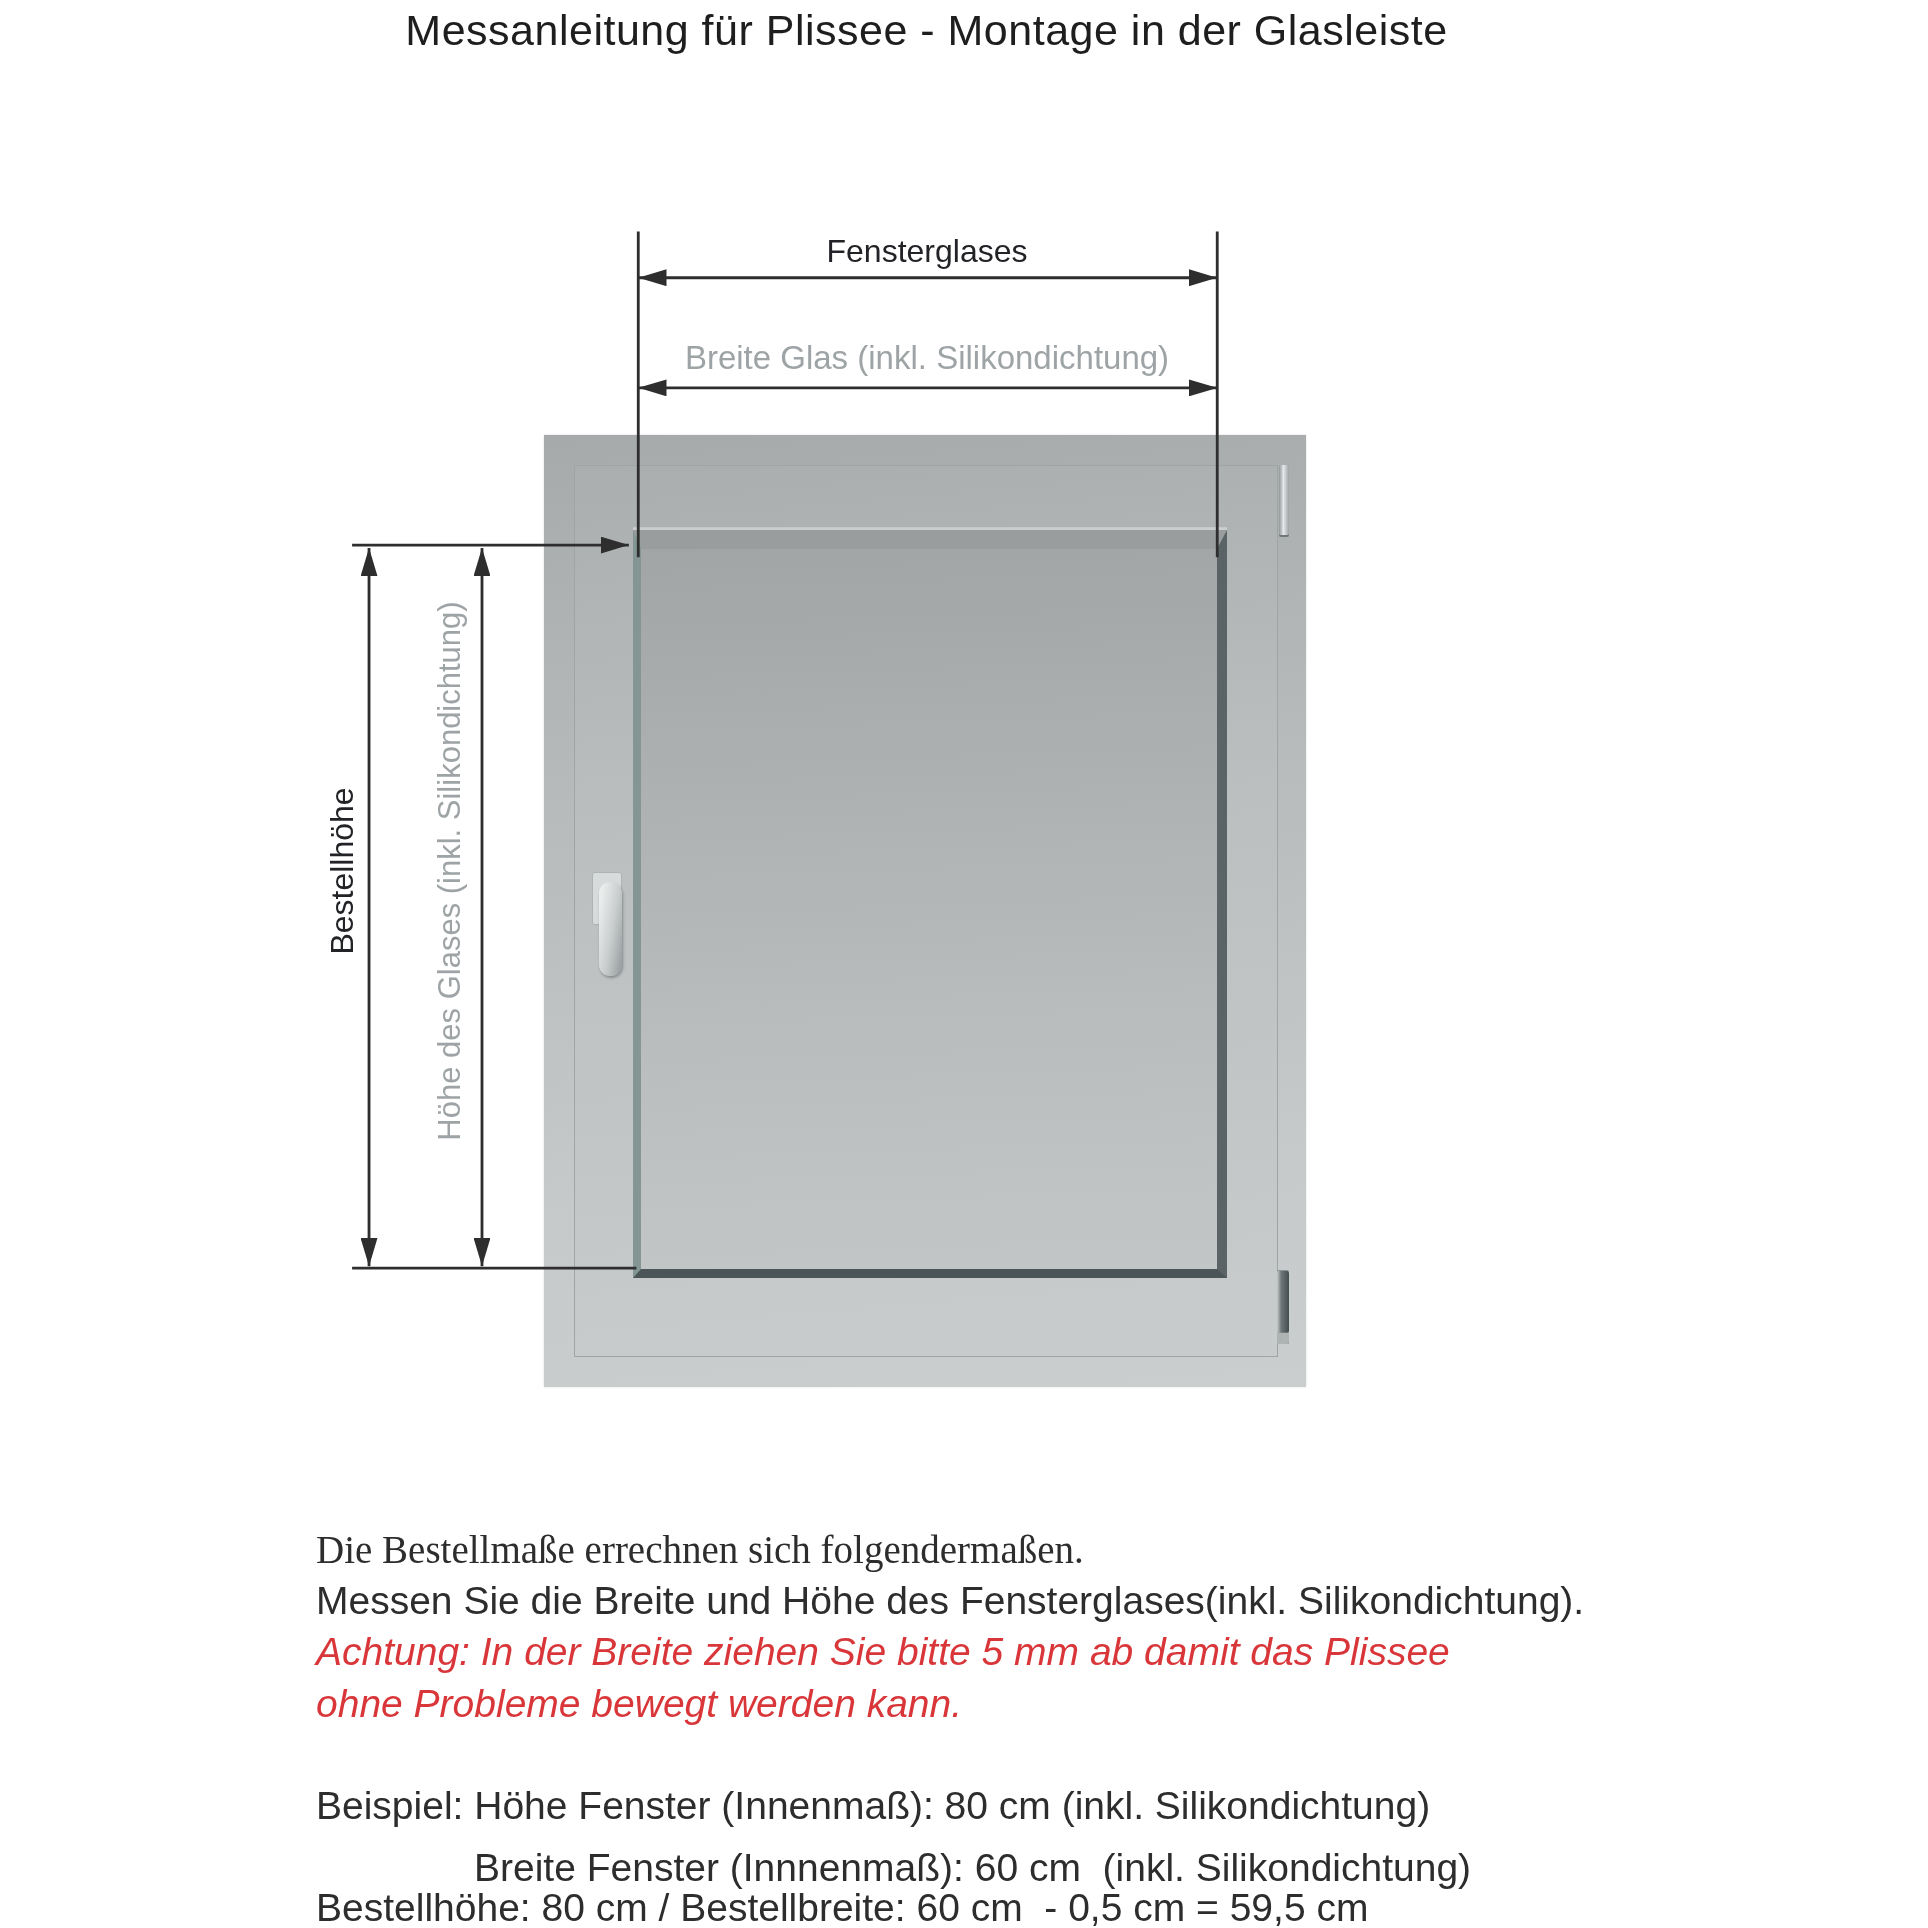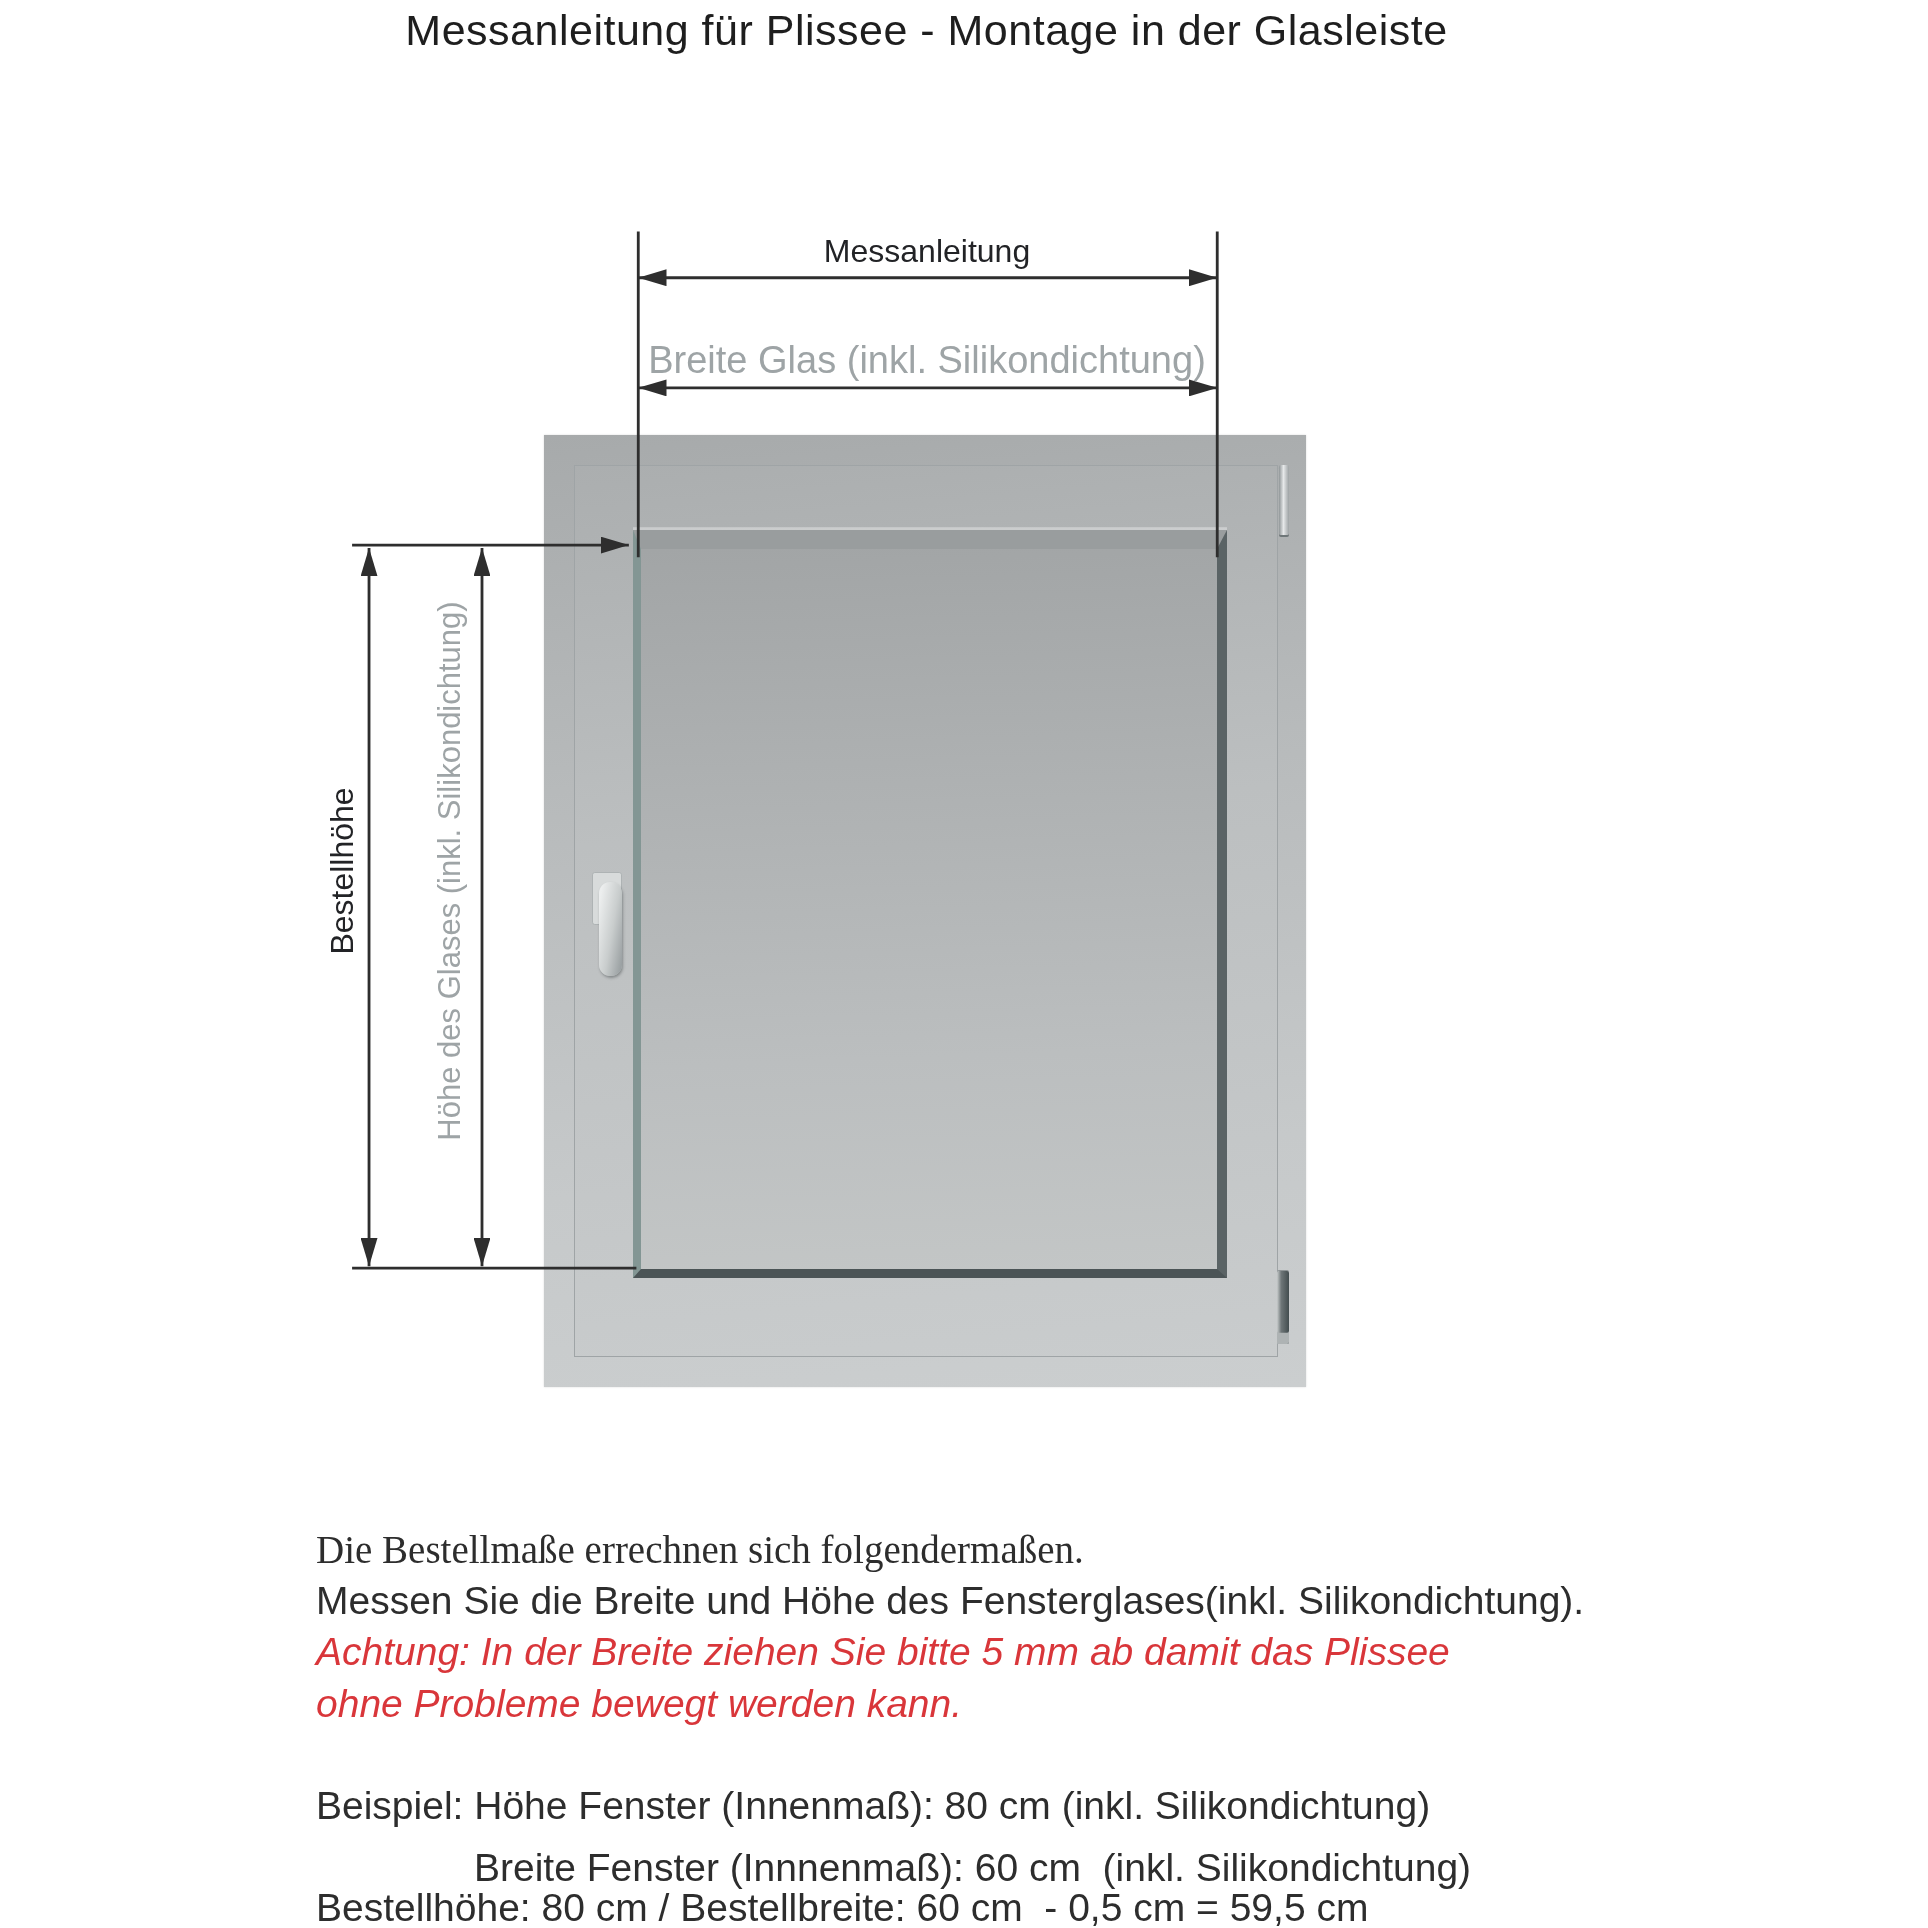--- a/index.html
+++ b/index.html
@@ -126,21 +126,21 @@
   .dim-label.gray { color: #9ea4a6; }
   .lbl-order-width {
     left: 927px;
     top: 233px;
     transform: translateX(-50%);
   }
   .lbl-glass-width {
     left: 927px;
     top: 339px;
     transform: translateX(-50%);
-    font-size: 38px;
+    font-size: 33px;
     text-align: right;
   }
   .lbl-order-height {
     left: 342px;
     top: 871px;
     transform: translate(-50%, -50%) rotate(-90deg);
   }
   .lbl-glass-height {
     left: 450px;
     top: 871px;
@@ -194,21 +194,21 @@
     <line x1="678" y1="246" x2="678" y2="592"></line>
     <line x1="1293" y1="246" x2="1293" y2="592"></line>
 
     <line x1="392" y1="582" x2="392" y2="1345" marker-start="url(#arr)" marker-end="url(#arr)"></line>
     <line x1="512" y1="582" x2="512" y2="1345" marker-start="url(#arr)" marker-end="url(#arr)"></line>
 
     <line x1="374" y1="579" x2="668" y2="579" marker-end="url(#arr)"></line>
     <line x1="374" y1="1347" x2="676" y2="1347"></line>
   </svg>
 
-  <div class="dim-label lbl-order-width">Messanleitung</div>
+  <div class="dim-label lbl-order-width">Fensterglases</div>
   <div class="dim-label gray lbl-glass-width">Breite Glas (inkl. Silikondichtung)</div>
   <div class="dim-label lbl-order-height">Bestellhöhe</div>
   <div class="dim-label gray lbl-glass-height">Höhe des Glases (inkl. Silikondichtung)</div>
 
   <div class="tline t1">Die Bestellmaße errechnen sich folgendermaßen.</div>
   <div class="tline t2">Messen Sie die Breite und Höhe des Fensterglases(inkl. Silikondichtung).</div>
   <div class="tline warning t3">Achtung: In der Breite ziehen Sie bitte 5 mm ab damit das Plissee</div>
   <div class="tline warning t4">ohne Probleme bewegt werden kann.</div>
 
   <div class="tline t5">Beispiel: Höhe Fenster (Innenmaß): 80 cm (inkl. Silikondichtung)</div>

